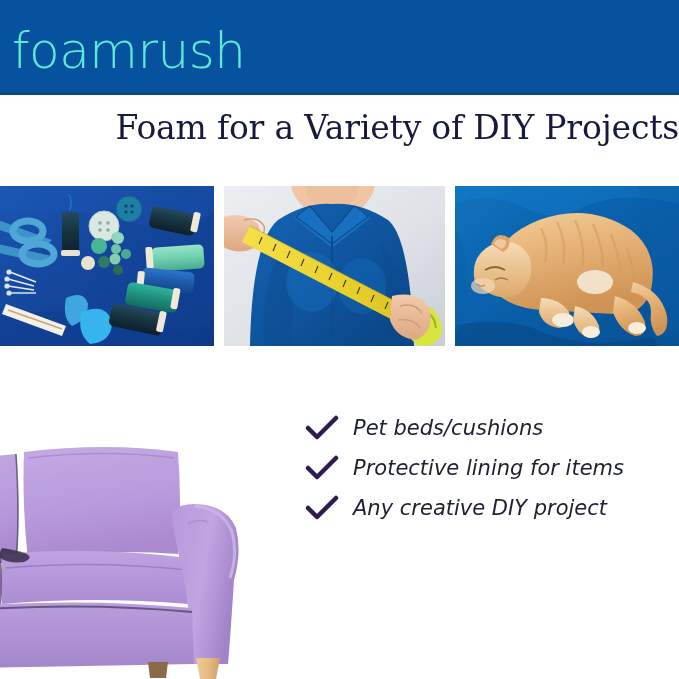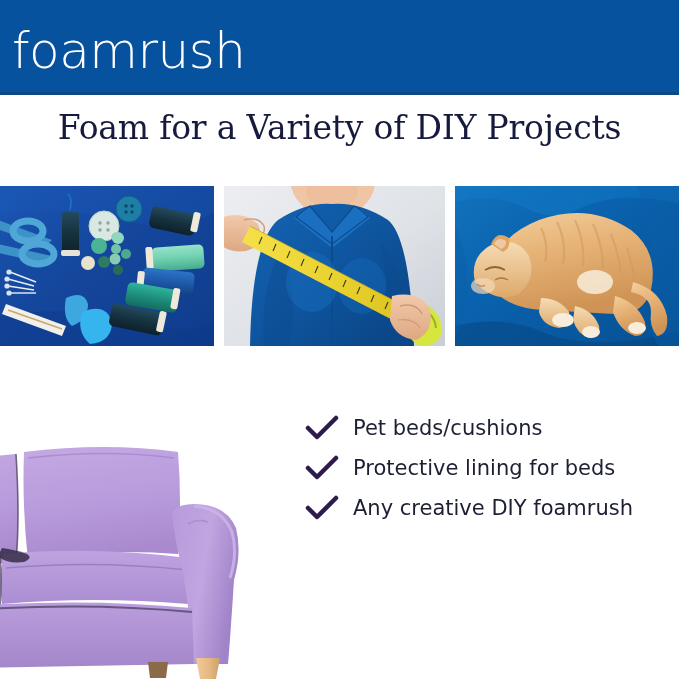--- a/index.html
+++ b/index.html
@@ -33,31 +33,31 @@
     box-sizing: border-box;
   }
   .brand-logo {
     position: absolute;
     left: 12px;
     top: 22px;
     font-family: "DejaVu Sans", sans-serif;
     font-size: 50px;
     font-weight: 300;
     letter-spacing: -0.5px;
-    color: #ffffff;
+    color: #5eead4;
     line-height: 58px;
     white-space: nowrap;
   }
 
   
   .headline {
     position: absolute;
     left: 0; top: 108px;
     width: 679px;
-    text-align: center;
+    text-align: right;
     font-family: "DejaVu Serif", serif;
     font-size: 33px;
     font-weight: 400;
     color: #161a3d;
     letter-spacing: -0.2px;
     white-space: nowrap;
   }
 
   
   .photo-strip {
@@ -83,20 +83,21 @@
     position: absolute;
     left: 305px;
     top: 408px;
     width: 374px;
   }
   .bullet-row {
     position: relative;
     height: 40px;
     display: flex;
     align-items: center;
+    font-style: italic;
   }
   .check-icon {
     width: 34px;
     height: 26px;
     flex: 0 0 34px;
     display: block;
   }
   .bullet-label {
     font-family: "DejaVu Sans", sans-serif;
     font-size: 21px;
@@ -448,26 +449,26 @@
         <path d="M3 13 L12 22 L31 3" fill="none" stroke="#2d1b4e" stroke-width="4.5" stroke-linecap="round" stroke-linejoin="round"></path>
       </svg>
       <span class="bullet-label">Pet beds/cushions</span>
     </div>
 
 
     <div class="bullet-row">
       <svg class="check-icon" viewBox="0 0 34 26">
         <path d="M3 13 L12 22 L31 3" fill="none" stroke="#2d1b4e" stroke-width="4.5" stroke-linecap="round" stroke-linejoin="round"></path>
       </svg>
-      <span class="bullet-label">Protective lining for beds</span>
+      <span class="bullet-label">Protective lining for items</span>
     </div>
 
 
     <div class="bullet-row">
       <svg class="check-icon" viewBox="0 0 34 26">
         <path d="M3 13 L12 22 L31 3" fill="none" stroke="#2d1b4e" stroke-width="4.5" stroke-linecap="round" stroke-linejoin="round"></path>
       </svg>
-      <span class="bullet-label">Any creative DIY foamrush</span>
+      <span class="bullet-label">Any creative DIY project</span>
     </div>
 
   </div>
 
 </div>
 
 </body></html>

